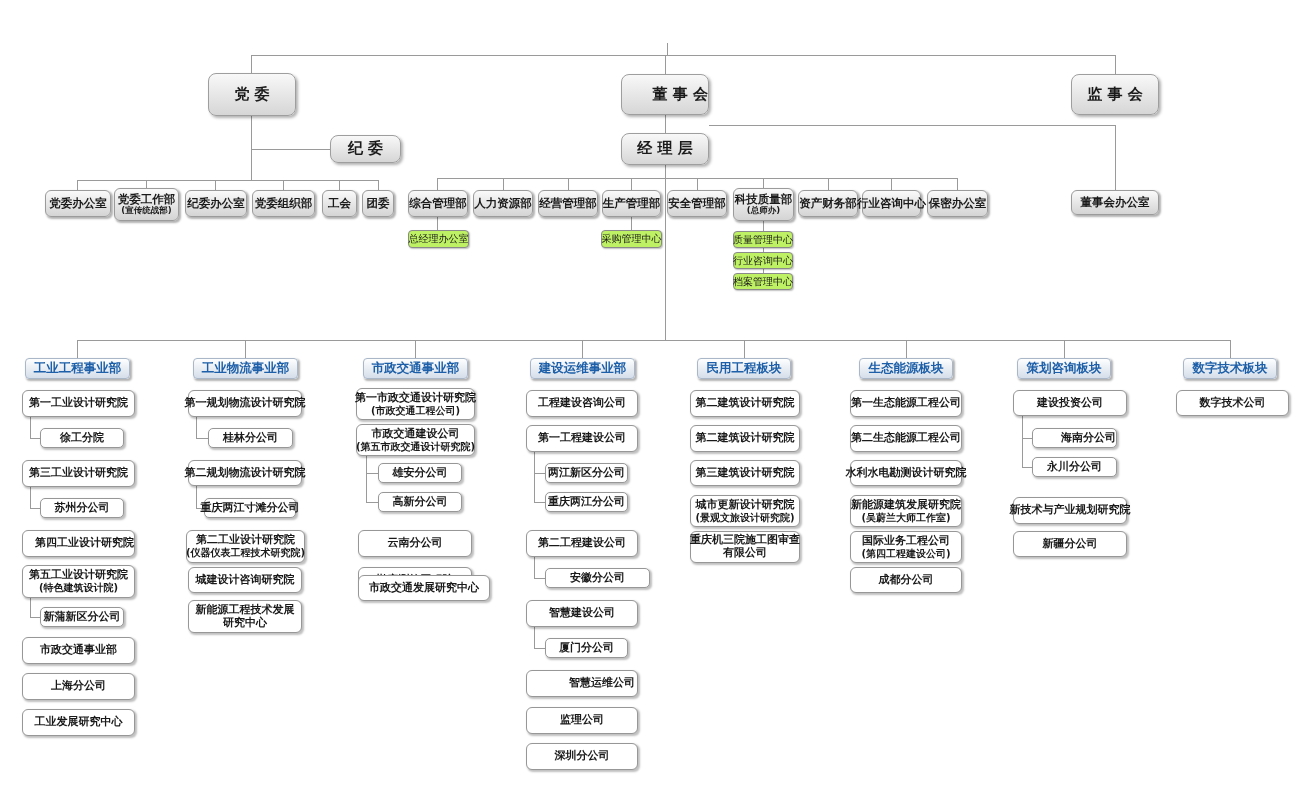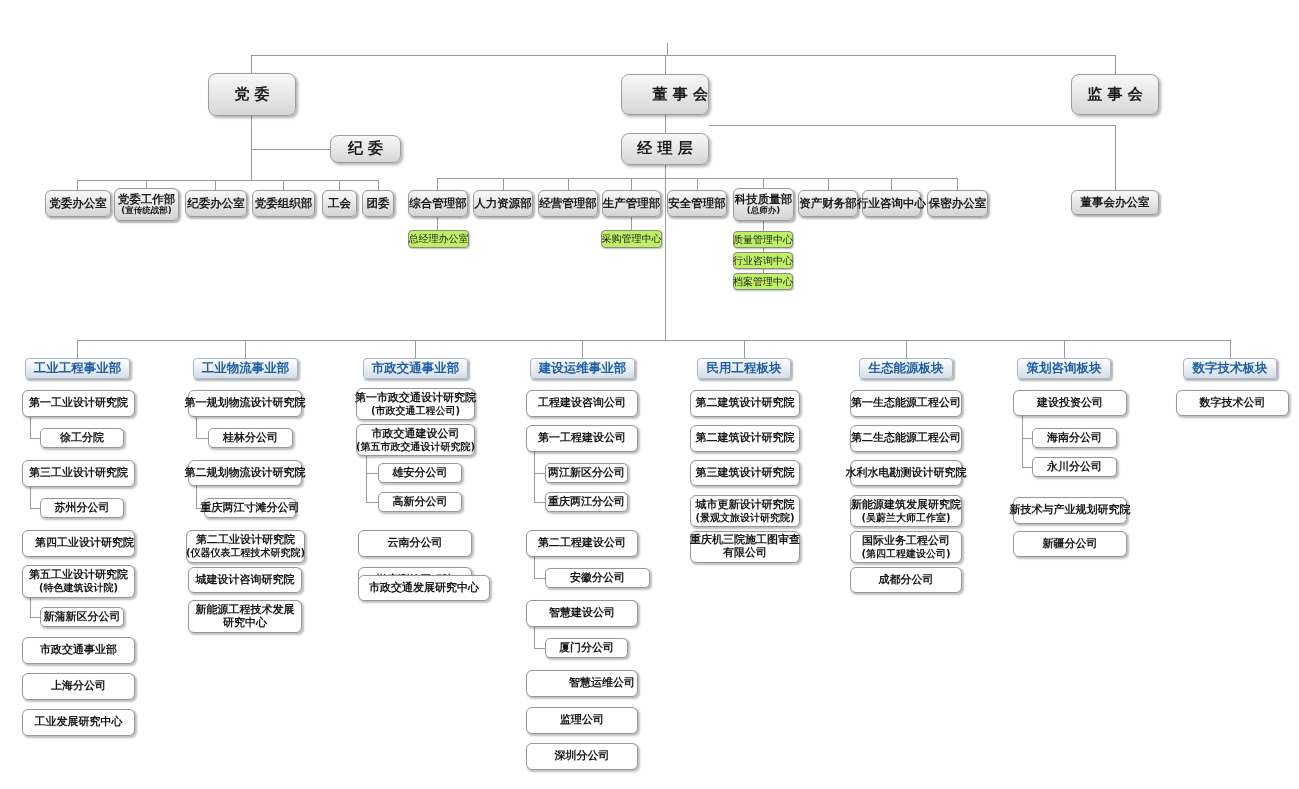--- a/index.html
+++ b/index.html
@@ -371,21 +371,21 @@
     <div class="node item2" style="left: 850px; top: 531px; width: 112px; height: 32px;">
       <span class="lbl">国际业务工程公司</span>
       <span class="sub">(第四工程建设公司)</span>
     </div>
     <div class="node item" style="left: 850px; top: 567px; width: 112px; height: 26px;">
       <span class="lbl">成都分公司</span>
     </div>
     <div class="node item" style="left: 1013px; top: 390px; width: 114px; height: 26px;">
       <span class="lbl">建设投资公司</span>
     </div>
-    <div class="node subitem" style="left: 1032px; top: 428px; width: 85px; height: 20px;">
+    <div class="node subitem" style="left: 1032px; top: 428px; width: 85px; height: 20px; align-items: flex-end;">
       <span class="lbl">海南分公司</span>
     </div>
     <div class="node subitem" style="left: 1032px; top: 457px; width: 85px; height: 20px;">
       <span class="lbl">永川分公司</span>
     </div>
     <div class="node item" style="left: 1013px; top: 497px; width: 114px; height: 27px;">
       <span class="lbl">新技术与产业规划研究院</span>
     </div>
     <div class="node item" style="left: 1013px; top: 531px; width: 114px; height: 26px;">
       <span class="lbl">新疆分公司</span>

